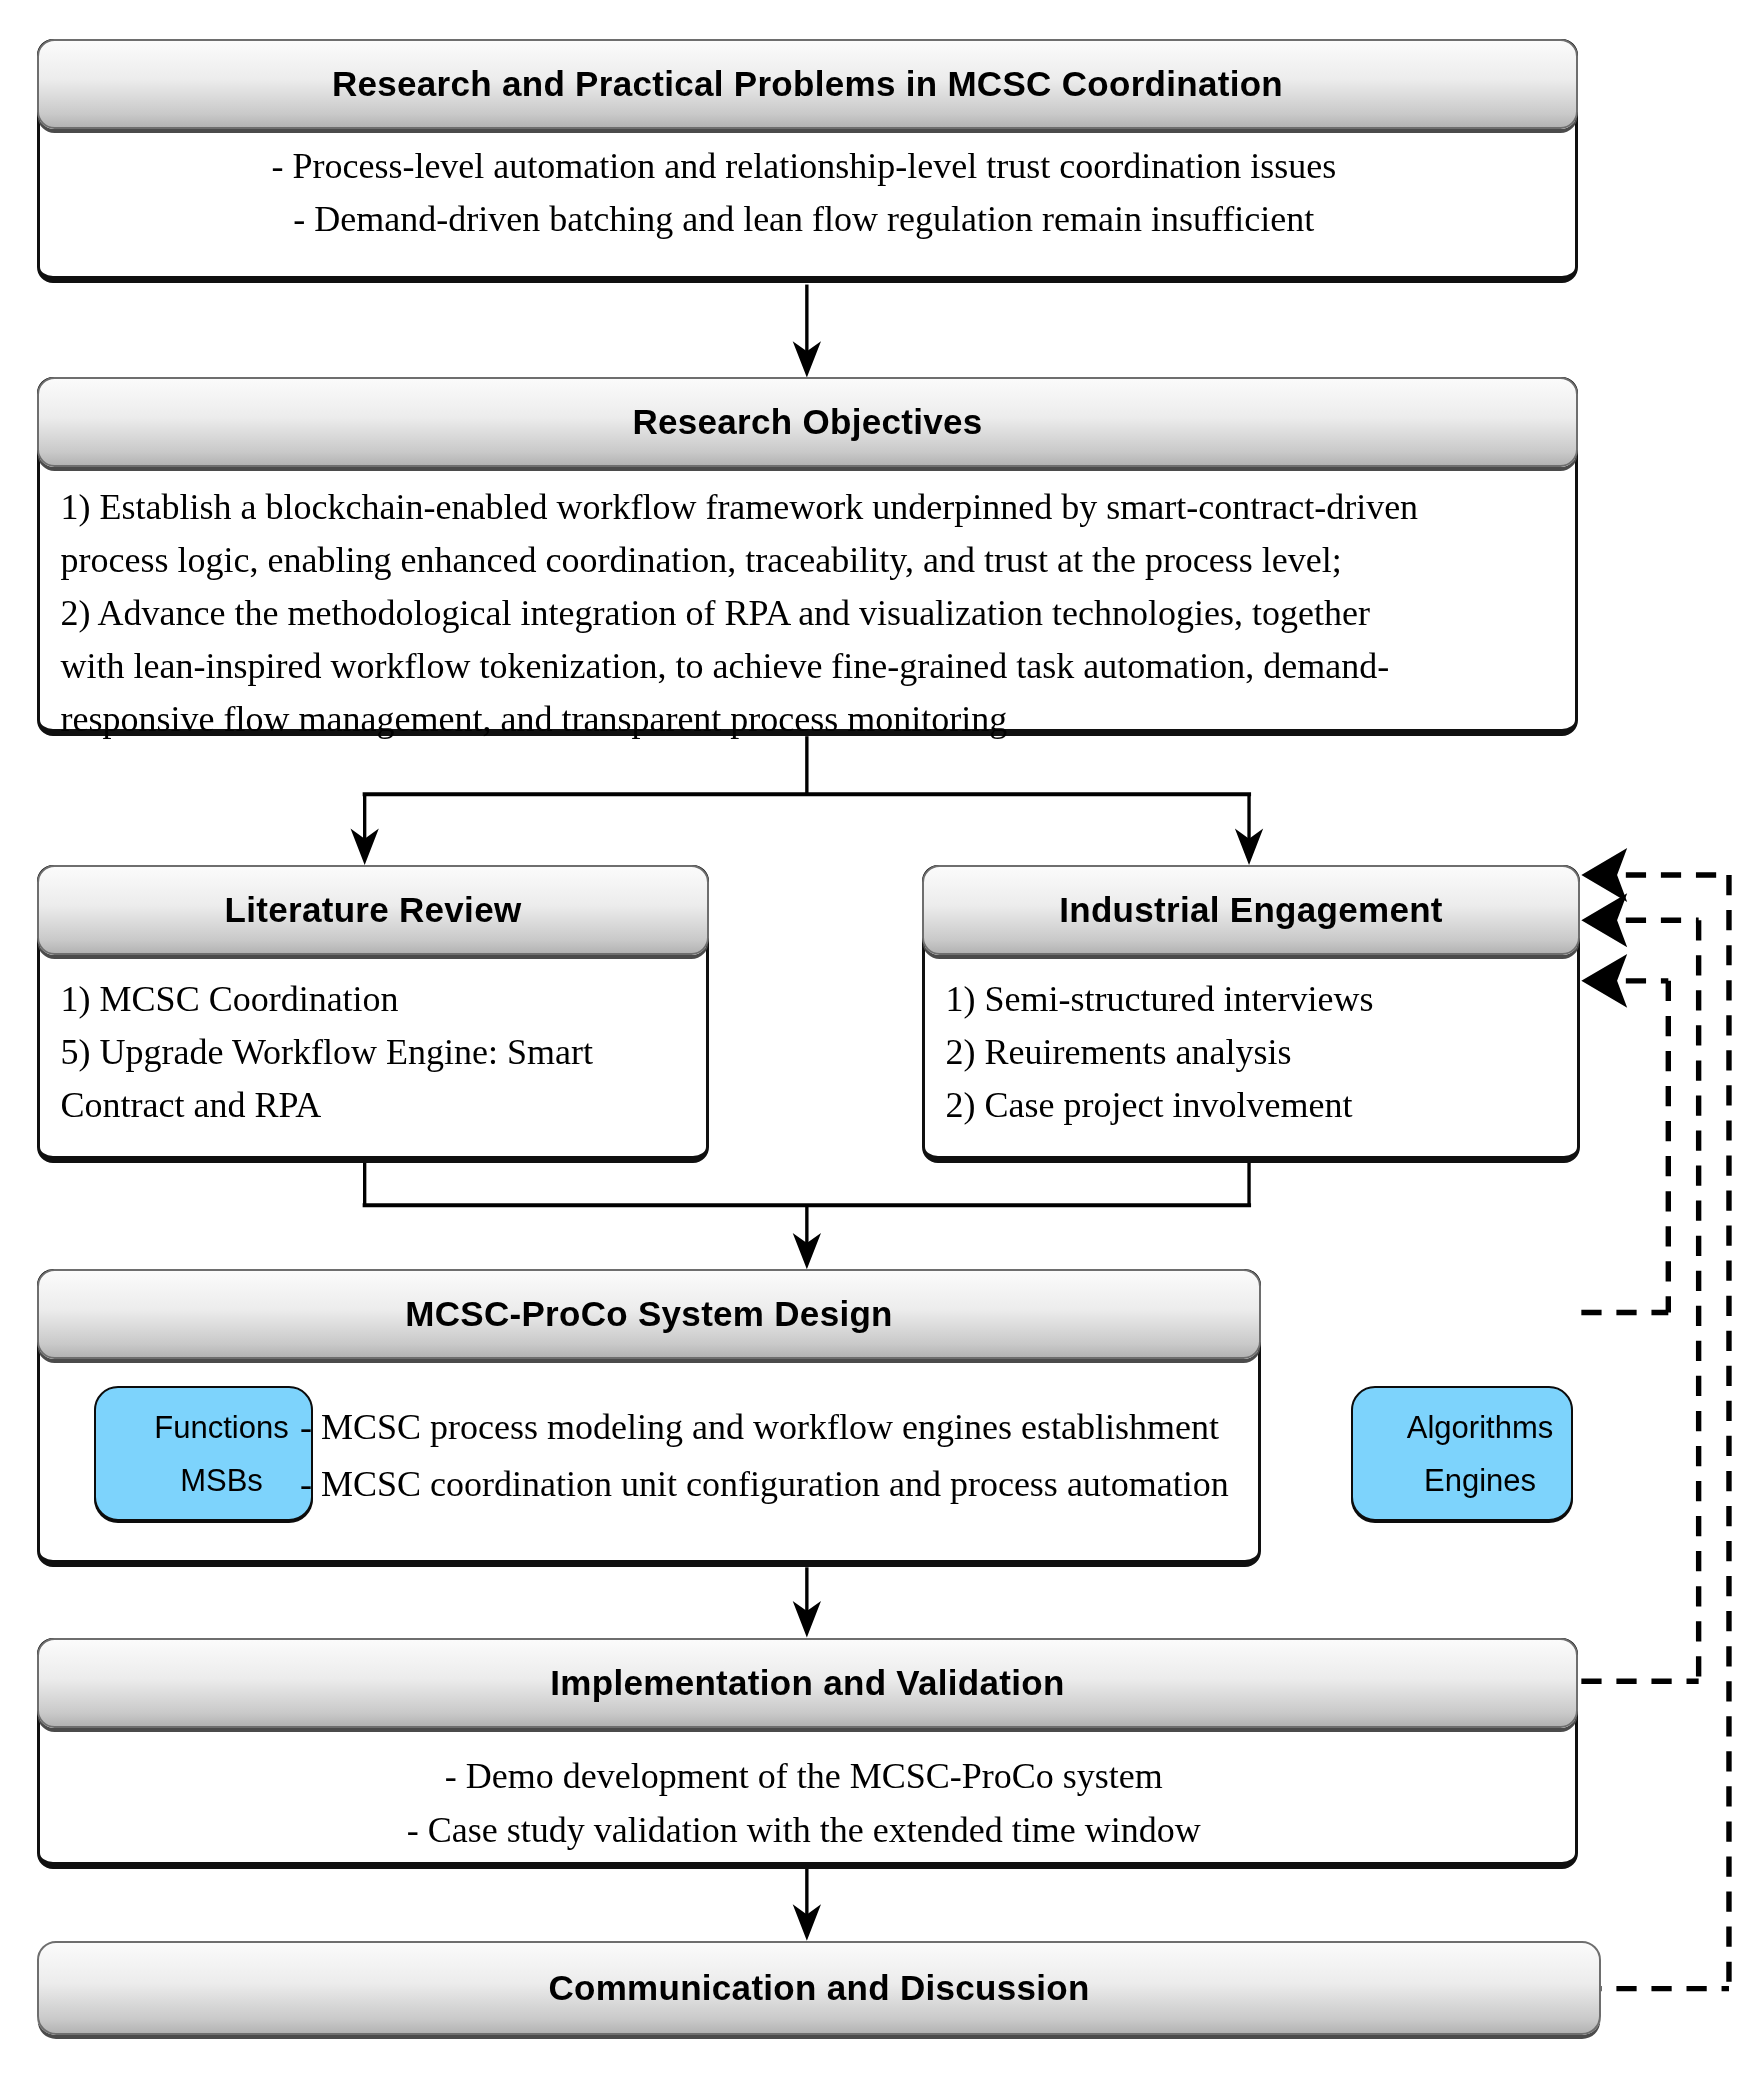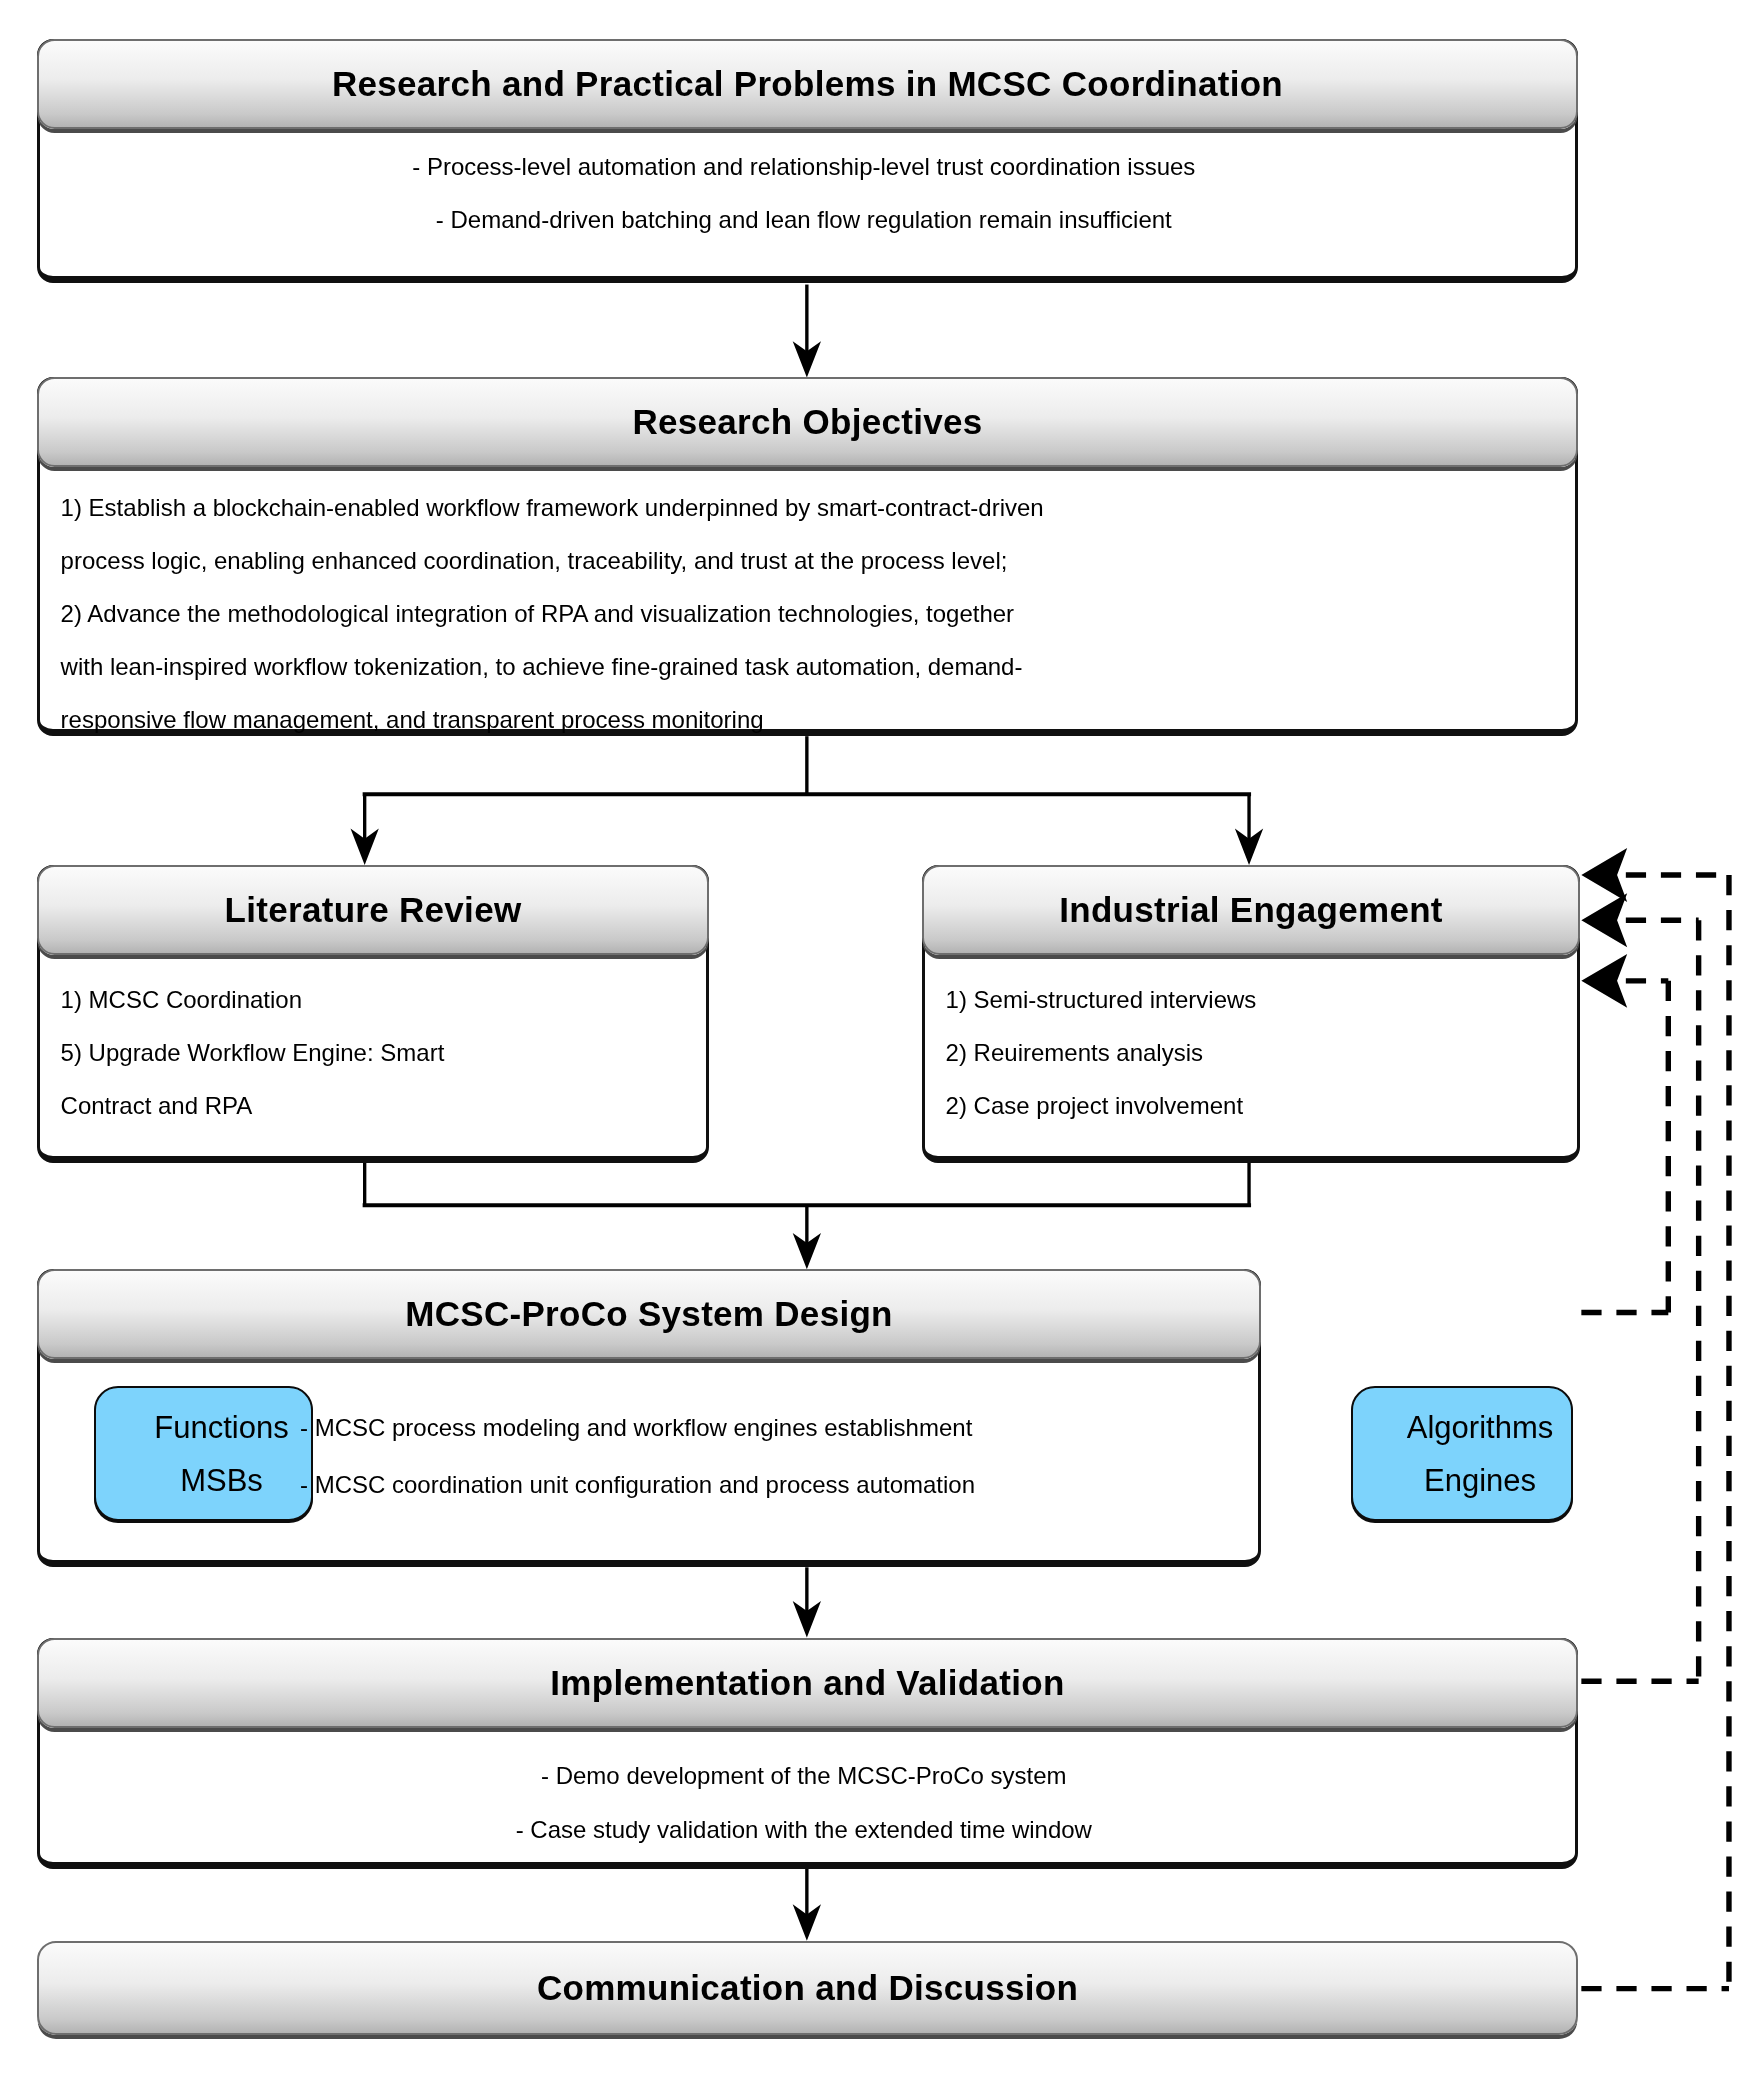--- a/index.html
+++ b/index.html
@@ -22,21 +22,21 @@
     font-weight:bold;font-size:35px;letter-spacing:0.3px;
   }
   .header-bar{
     position:absolute;left:0;right:0;top:0;bottom:0;
     background:linear-gradient(to bottom,#fbfbfb 0%,#ececec 45%,#c9c9c9 85%,#b3b3b3 100%);
     border:2px solid #6e6e6e;border-radius:19px;
     box-shadow:0 4.7px 0 -0.7px #4b4b4b;
     display:flex;align-items:center;justify-content:center;
     font-weight:bold;font-size:35px;letter-spacing:0.3px;
   }
-  .body-text{position:absolute;left:23.6px;right:31px;font-size:24px;line-height:53px;white-space:nowrap;}
+  .body-text{position:absolute;left:23.6px;right:31px;font-size:36px;line-height:53px;white-space:nowrap;font-family:Liberation Serif, serif;}
   .body-text.centered{text-align:center;}
   .tag-box{
     position:absolute;background:#7dd3fc;border:2.7px solid #0c0c0c;border-radius:24px;
     box-shadow:0 2px 0 #0c0c0c;
     display:flex;flex-direction:column;align-items:center;justify-content:center;
     font-size:31px;line-height:53px;padding-left:36px;
   }
 </style>
 </head>
 <body>
@@ -155,20 +155,20 @@
     <div class="block-body"></div>
     <div class="block-header">
       <span>Implementation and Validation</span>
     </div>
     <div class="body-text centered" style="top:111px;line-height:54px;">
       <div>- Demo development of the MCSC-ProCo system</div>
       <div>- Case study validation with the extended time window</div>
     </div>
   </section>
 
-  <section class="block" style="left:37px;top:1941px;width:1541px;height:94px;">
+  <section class="block" style="left:37px;top:1941px;width:1541px;height:94px;padding-left:23px;">
     <div class="header-bar">
       <span>Communication and Discussion</span>
     </div>
   </section>
 
 </div>
 
 
 </body></html>

